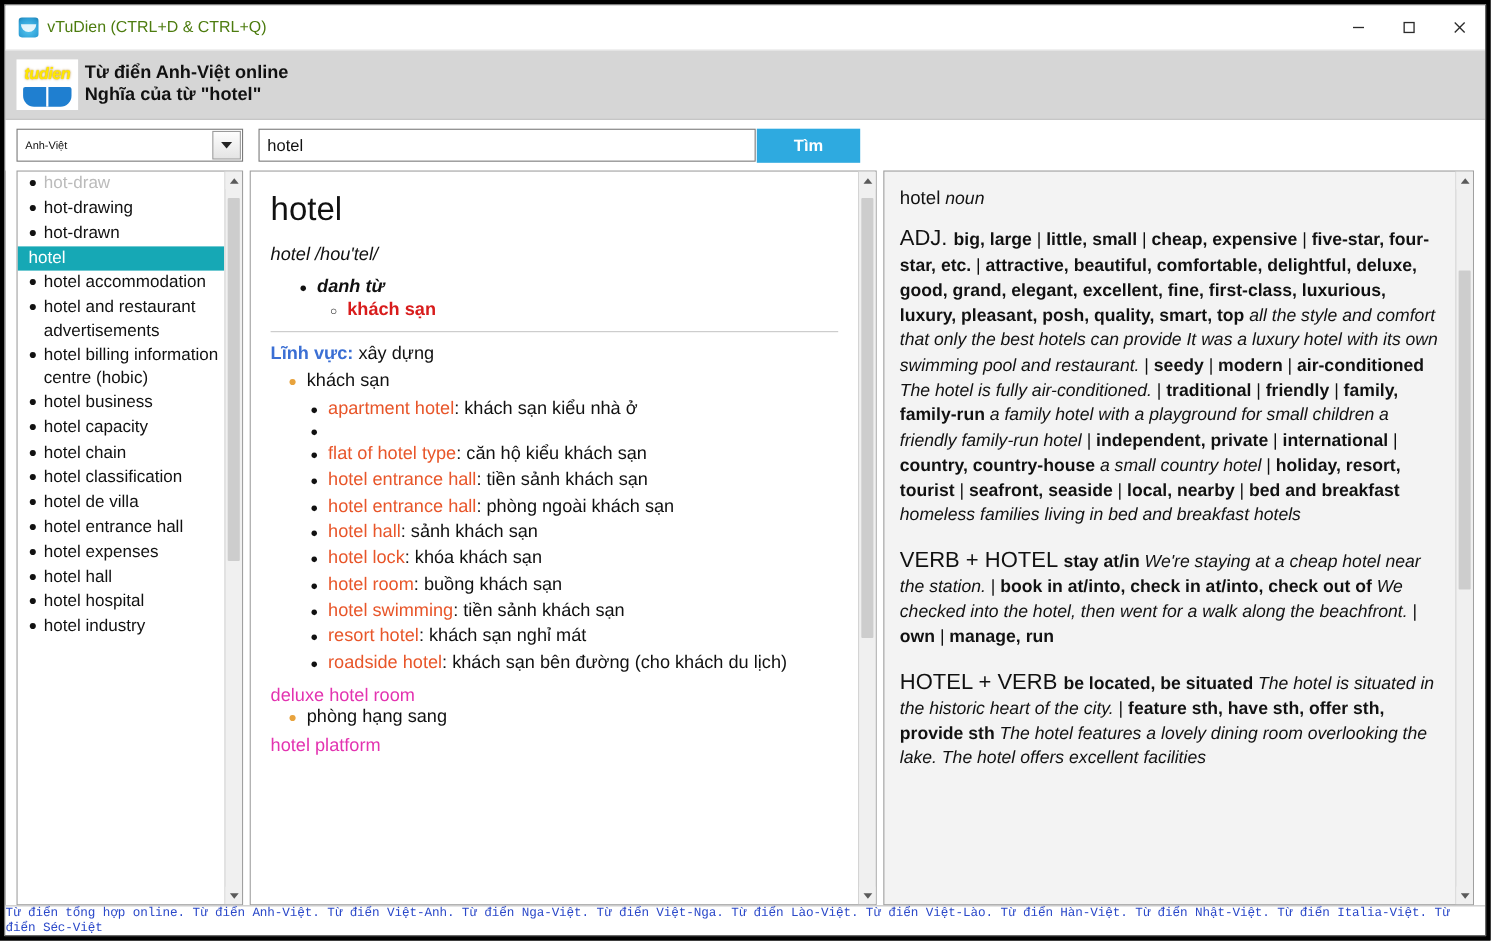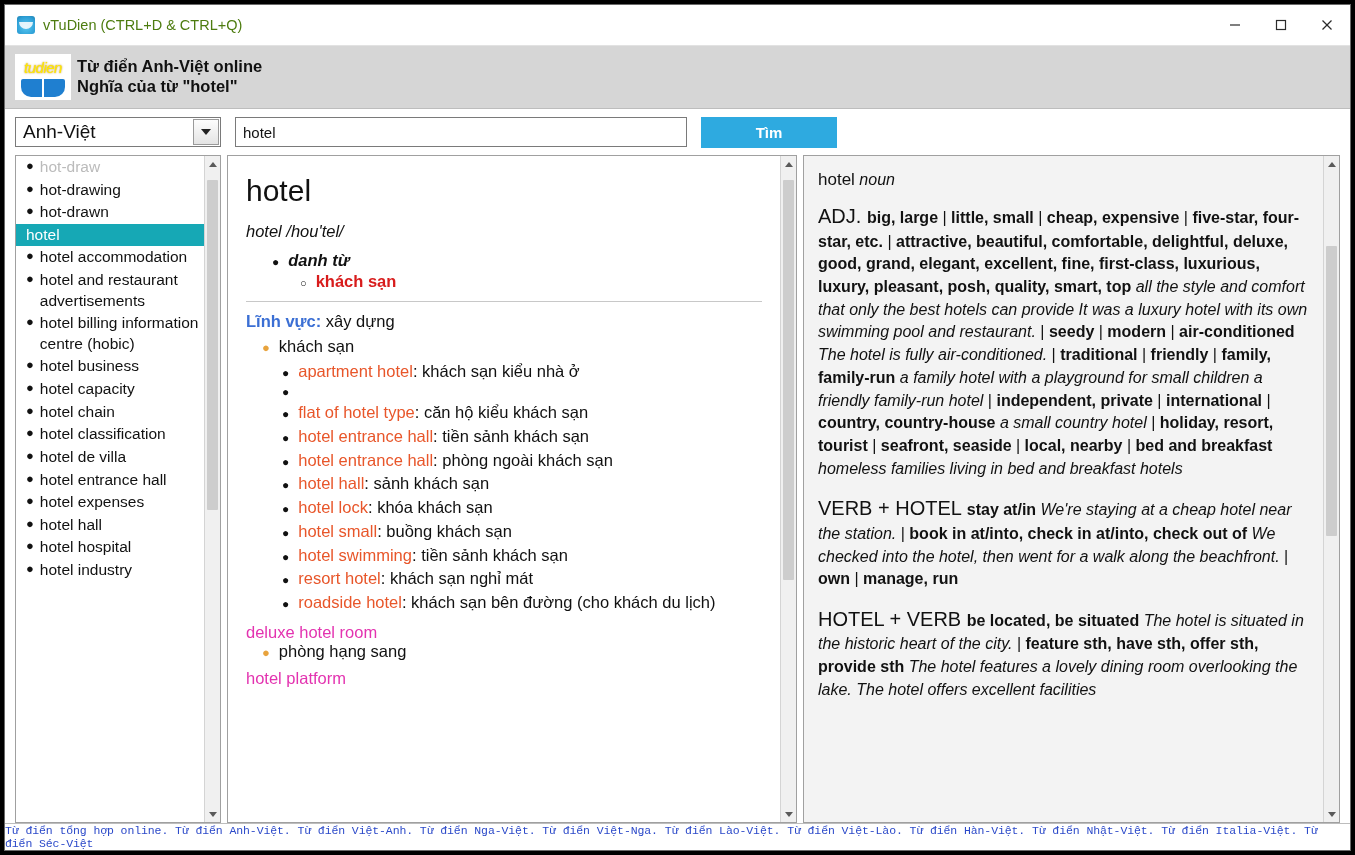--- a/index.html
+++ b/index.html
@@ -86,21 +86,21 @@
     position: relative;
     flex: none;
     overflow: hidden;
   }
   .banner-logo .lg-text {
     position: absolute;
     left: 0; top: 5px;
     width: 100%;
     text-align: center;
     font-size: 15px;
-    font-weight: normal;
+    font-weight: bold;
     font-style: italic;
     color: #ffe800;
     text-shadow: 0 0 2px #b07800;
     letter-spacing: -0.5px;
   }
   .banner-logo .lg-book {
     position: absolute;
     left: 6px; bottom: 3px;
     width: 44px; height: 18px;
     background: #1f7fd0;
@@ -135,21 +135,21 @@
     padding: 0 10px;
     box-sizing: border-box;
   }
   .dict-select {
     width: 206px;
     height: 30px;
     border: 1px solid #7a7a7a;
     background: #ffffff;
     display: flex;
     align-items: center;
-    font-size: 19px;
+    font-size: 10px;
     color: #111;
     box-sizing: border-box;
     position: relative;
     padding-left: 7px;
   }
   .dict-select .arrow-box {
     position: absolute;
     right: 1px; top: 1px;
     width: 26px; height: 26px;
     background: linear-gradient(#fdfdfd, #e4e4e4);
@@ -171,22 +171,22 @@
     height: 30px;
     border: 1px solid #7a7a7a;
     font-size: 15px;
     padding: 0 7px;
     box-sizing: border-box;
     font-family: "Liberation Sans", sans-serif;
     color: #111;
     background: #fff;
   }
   .search-btn {
-    margin-left: 14px;
-    width: 136px;
+    margin-left: 1px;
+    width: 94px;
     height: 31px;
     background: #2eaae0;
     border: none;
     color: #ffffff;
     font-size: 15px;
     font-weight: bold;
     font-family: "Liberation Sans", sans-serif;
   }
 
   
@@ -591,21 +591,21 @@
             <div class="ex-line">
               <span class="dot">●</span>
               <span><span class="ex-term">hotel hall</span>: sảnh khách sạn</span>
             </div>
             <div class="ex-line">
               <span class="dot">●</span>
               <span><span class="ex-term">hotel lock</span>: khóa khách sạn</span>
             </div>
             <div class="ex-line">
               <span class="dot">●</span>
-              <span><span class="ex-term">hotel small</span>: buồng khách sạn</span>
+              <span><span class="ex-term">hotel room</span>: buồng khách sạn</span>
             </div>
             <div class="ex-line">
               <span class="dot">●</span>
               <span><span class="ex-term">hotel swimming</span>: tiền sảnh khách sạn</span>
             </div>
             <div class="ex-line">
               <span class="dot">●</span>
               <span><span class="ex-term">resort hotel</span>: khách sạn nghỉ mát</span>
             </div>
             <div class="ex-line">

